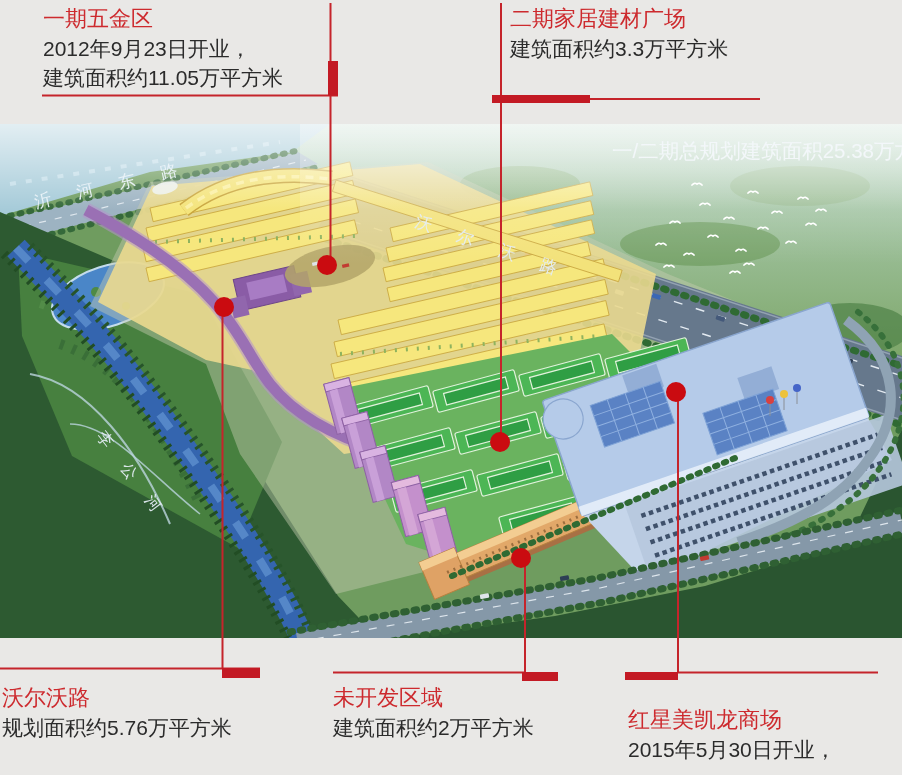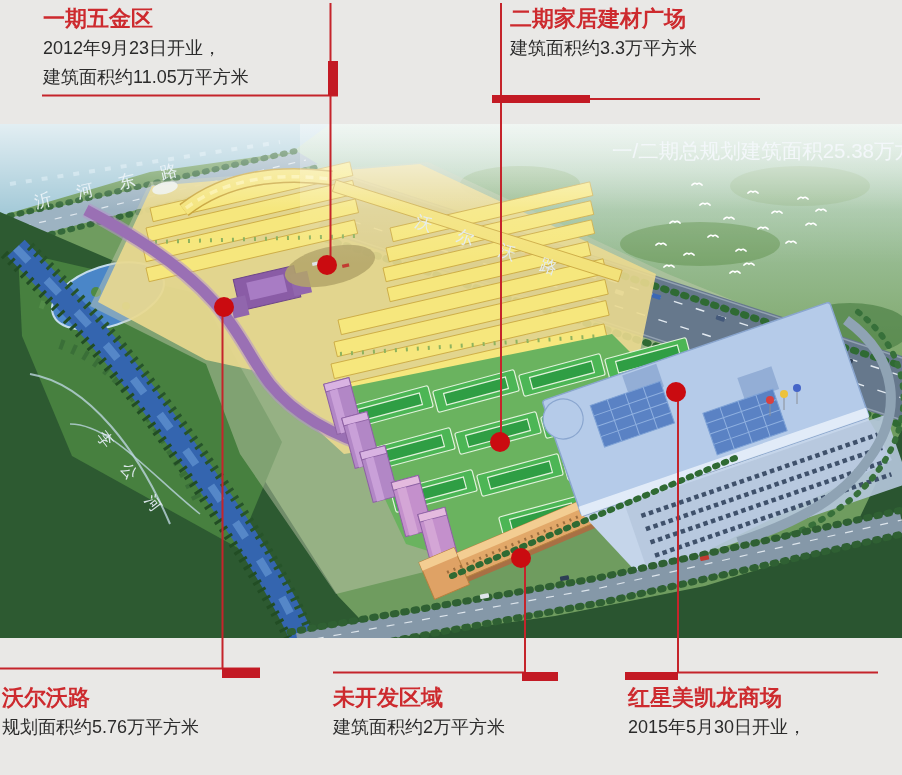--- a/index.html
+++ b/index.html
@@ -5,27 +5,27 @@
   html,body{margin:0;padding:0;}
   .stage{
     position:relative;width:902px;height:775px;overflow:hidden;
     background:#e9e8e6;
     font-family:"Liberation Sans","DejaVu Sans",sans-serif;
   }
   .map-region{position:absolute;left:0;top:124px;width:902px;height:514px;overflow:hidden;}
   .map-region svg{display:block;}
   .anno{position:absolute;left:0;top:0;width:902px;height:775px;pointer-events:none;}
   .callout{position:absolute;white-space:nowrap;}
-  .c-title{font-size:22px;font-weight:bold;color:#cd2a2e;line-height:30px;}
-  .c-line{font-size:18px;color:#2b2b2b;line-height:29px;}
+  .c-title{font-size:22px;font-weight:normal;color:#cd2a2e;line-height:30px;}
+  .c-line{font-size:21px;color:#2b2b2b;line-height:29px;}
   #c1{left:43px;top:4px;}
   #c2{left:510px;top:4px;}
   #c3{left:2px;top:683px;}
   #c4{left:333px;top:683px;}
-  #c5{left:628px;top:683px;}
+  #c5{left:628px;top:705px;}
 </style>
 </head>
 <body>
 
 <div class="stage">
 
   <div class="map-region">
   <svg width="902" height="514" viewBox="0 0 902 514" style="overflow:hidden">
     <defs>
       <linearGradient id="g-field" x1="0" y1="0" x2="0" y2="1">

